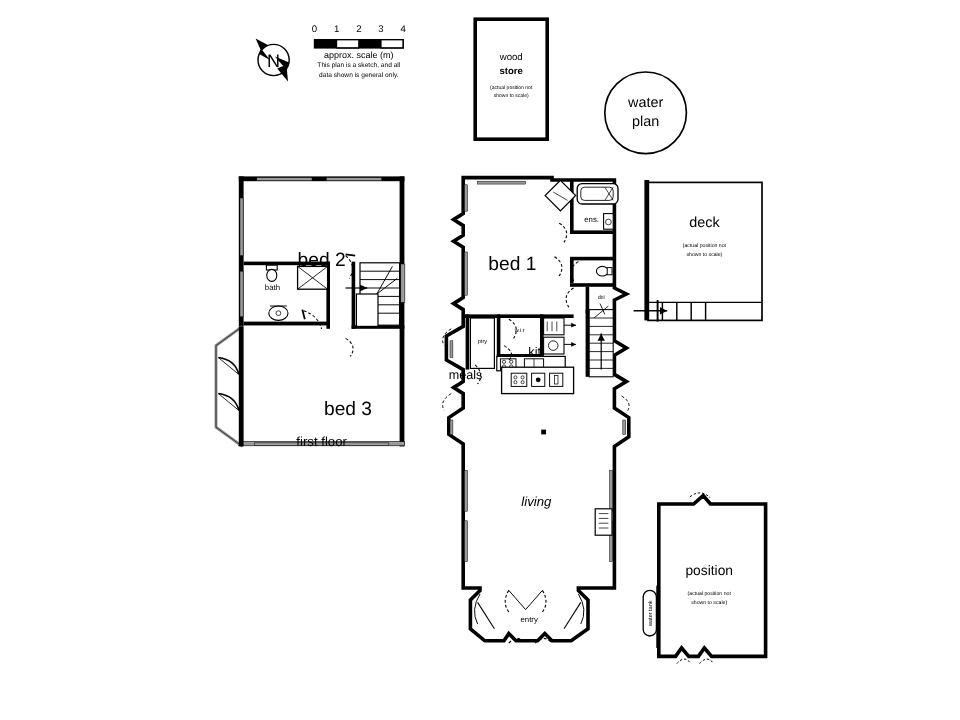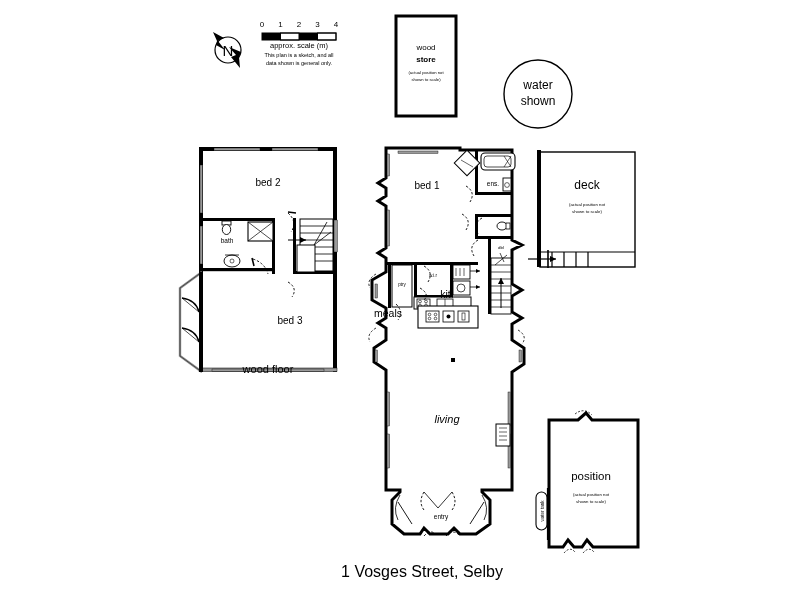--- a/index.html
+++ b/index.html
@@ -1,20 +1,20 @@
 <!DOCTYPE html>
 <html><head>
 <meta charset="utf-8">
 <style>
   html,body{margin:0;padding:0;background:#ffffff;}
   body{width:800px;height:600px;overflow:hidden;
        font-family:"Liberation Sans",sans-serif;color:#000;}
   #stage{position:relative;width:800px;height:600px;}
   .lbl{position:absolute;white-space:nowrap;}
-  .room{font-size:10px;}
+  .room{font-size:16px;margin-top:32px;}
   .small{font-size:8px;}
   .ctr{transform:translateX(-50%);text-align:center;}
   svg{position:absolute;left:0;top:0;}
   text{font-family:"Liberation Sans",sans-serif;}
 </style>
 </head>
 <body>
 
 <div id="stage">
 
@@ -348,41 +348,40 @@
   <div class="lbl ctr" style="left:299px;top:41px;font-size:7.5px;">approx. scale (m)</div>
   <div class="lbl ctr" style="left:299px;top:52px;font-size:5.5px;">This plan is a sketch, and all</div>
   <div class="lbl ctr" style="left:299px;top:60px;font-size:5.5px;">data shown is general only.</div>
 
   <div class="lbl ctr" style="left:426px;top:43px;font-size:8px;">wood</div>
   <div class="lbl ctr" style="left:426px;top:55px;font-size:8px;font-weight:bold;">store</div>
   <div class="lbl ctr" style="left:426px;top:70px;font-size:4.2px;">(actual position not</div>
   <div class="lbl ctr" style="left:426px;top:77px;font-size:4.2px;">shown to scale)</div>
 
   <div class="lbl ctr" style="left:538px;top:78px;font-size:12px;">water</div>
-  <div class="lbl ctr" style="left:538px;top:94px;font-size:12px;">shown</div>
+  <div class="lbl ctr" style="left:538px;top:94px;font-size:12px;">plan</div>
   <div class="lbl" style="left:541.5px;top:511px;font-size:4.6px;transform:translate(-50%,-50%) rotate(-90deg);transform-origin:center;">water tank</div>
 
   <div class="lbl ctr" style="left:587px;top:178px;font-size:12px;">deck</div>
   <div class="lbl ctr" style="left:587px;top:202px;font-size:4.3px;">(actual position not</div>
   <div class="lbl ctr" style="left:587px;top:209px;font-size:4.3px;">shown to scale)</div>
 
   <div class="lbl ctr" style="left:591px;top:470px;font-size:11.5px;">position</div>
   <div class="lbl ctr" style="left:591px;top:492px;font-size:4.3px;">(actual position not</div>
   <div class="lbl ctr" style="left:591px;top:499px;font-size:4.3px;">shown to scale)</div>
 
   <div class="lbl room ctr" style="left:268px;top:177px;">bed 2</div>
   <div class="lbl ctr" style="left:227px;top:237px;font-size:6.5px;">bath</div>
-  <div class="lbl room ctr" style="left:266px;top:315px;padding-left:48px;">bed 3</div>
-  <div class="lbl ctr" style="left:268px;top:363px;font-size:11px;">wood floor</div>
+  <div class="lbl room ctr" style="left:266px;top:301px;padding-left:48px;">bed 3</div>
+  <div class="lbl ctr" style="left:268px;top:363px;font-size:11px;">first floor</div>
 
   <div class="lbl room ctr" style="left:427px;top:180px;text-align:right;">bed 1</div>
   <div class="lbl ctr" style="left:493px;top:180px;font-size:6.5px;">ens.</div>
   <div class="lbl ctr" style="left:433px;top:273px;font-size:4.6px;">w.i.r</div>
   <div class="lbl ctr" style="left:402px;top:282px;font-size:4.6px;">ptry</div>
   <div class="lbl ctr" style="left:501px;top:245px;font-size:4.4px;">dbl</div>
   <div class="lbl ctr" style="left:447px;top:288px;font-size:10.5px;text-align:center;">kit.</div>
   <div class="lbl ctr" style="left:388px;top:307px;font-size:10.5px;text-align:center;">meals</div>
   <div class="lbl ctr" style="left:447px;top:413px;font-size:11px;font-style:italic;">living</div>
   <div class="lbl ctr" style="left:441px;top:513px;font-size:6.5px;">entry</div>
 
-  <div class="lbl ctr" style="left:422px;top:563px;font-size:16px;">1 Vosges Street, Selby</div>
 
 </div>
 
 </body></html>

